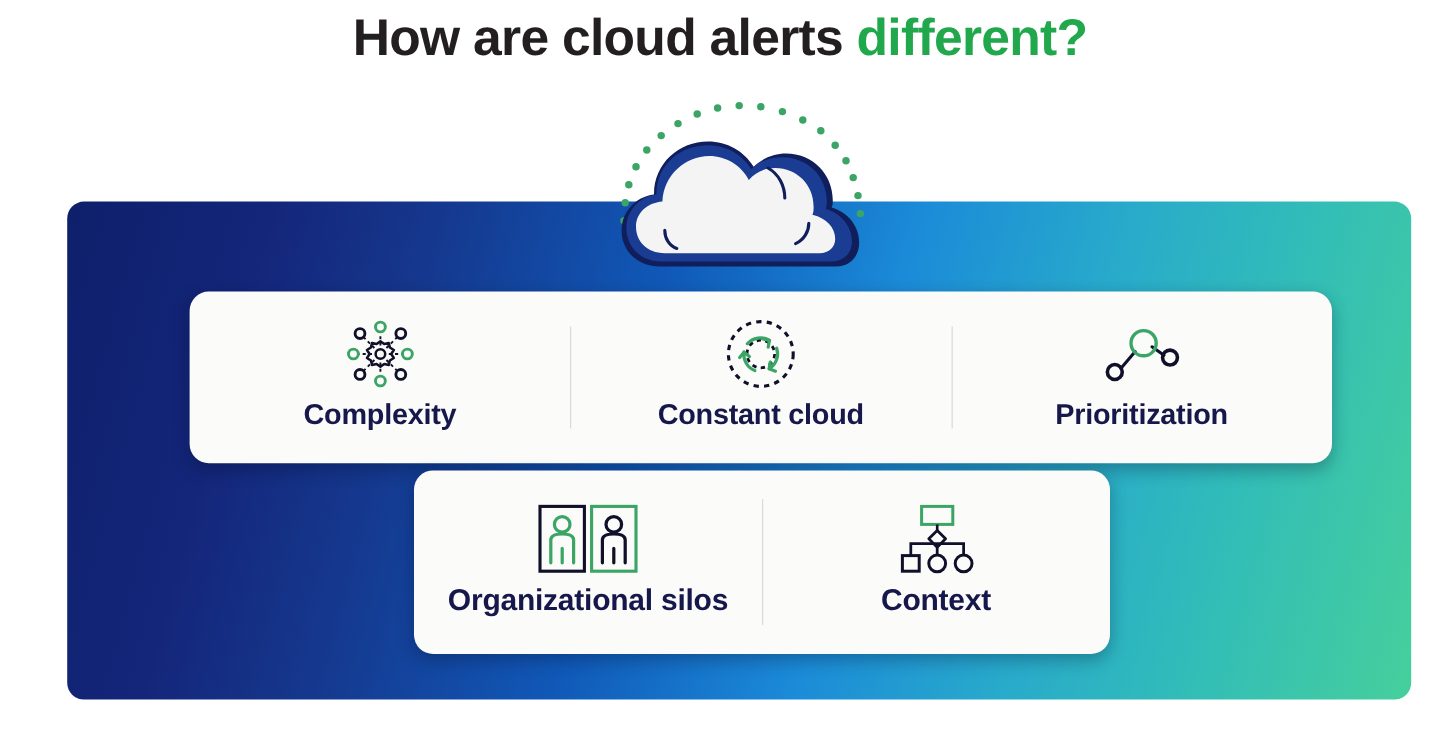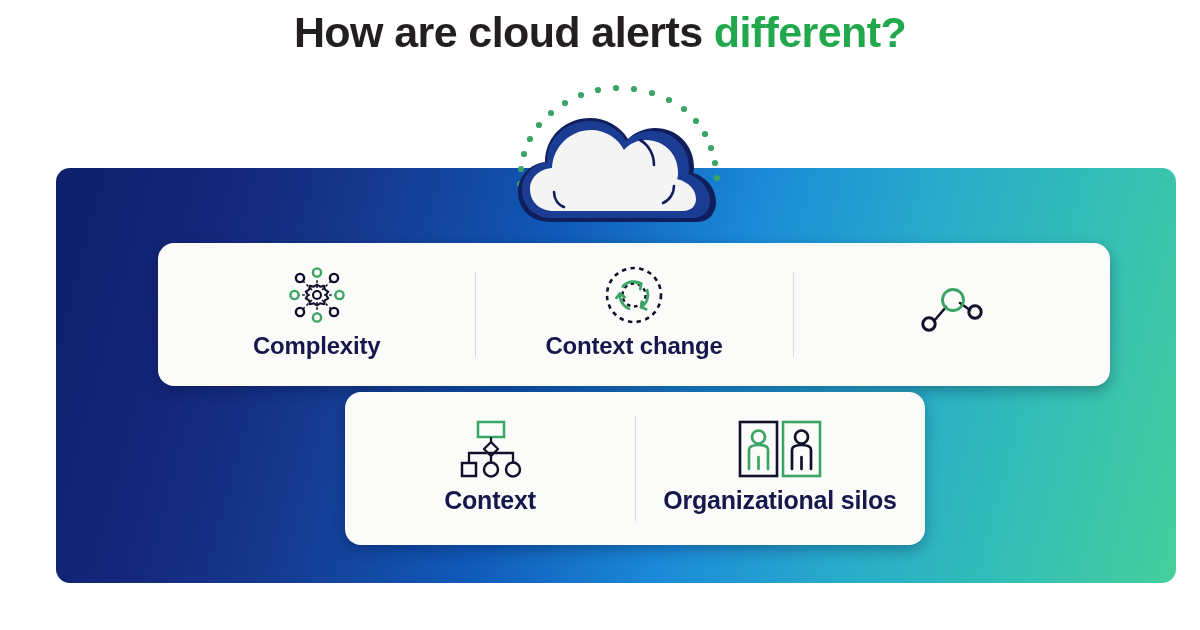--- a/index.html
+++ b/index.html
@@ -206,70 +206,71 @@
           <g stroke="#3aa564" stroke-width="2.7" fill="none" stroke-linecap="round">
             <path d="M19.8 22.5 A14.5 14.5 0 0 1 38.2 19.6"></path>
             <path d="M44.2 26.2 A14.5 14.5 0 0 1 38.0 43.3"></path>
             <path d="M26.0 44.8 A14.5 14.5 0 0 1 17.0 29.5"></path>
           </g>
           <path d="M38.2 19.6 l-5.6 -1.2 M38.2 19.6 l-1.0 5.6" stroke="#3aa564" stroke-width="2.7" stroke-linecap="round" fill="none"></path>
           <path d="M38.0 43.3 l0.9 -5.6 M38.0 43.3 l5.2 2.0" stroke="#3aa564" stroke-width="2.7" stroke-linecap="round" fill="none"></path>
           <path d="M17.0 29.5 l4.5 3.6 M17.0 29.5 l-3.6 4.4" stroke="#3aa564" stroke-width="2.7" stroke-linecap="round" fill="none"></path>
         </svg>
       </div>
-      <div class="cell-label">Context change</div>
+      <div class="cell-label">Constant cloud</div>
     </div>
 
     <div class="cell">
       <div class="icon-box">
         <svg width="66" height="52" viewBox="0 0 66 52" fill="none" xmlns="http://www.w3.org/2000/svg">
           <line x1="16" y1="38" x2="28" y2="24" stroke="#10102a" stroke-width="2.6" stroke-linecap="round"></line>
           <line x1="42" y1="20" x2="52" y2="27" stroke="#10102a" stroke-width="2.6" stroke-linecap="round"></line>
           <circle cx="35" cy="17" r="10.5" fill="none" stroke="#3aa564" stroke-width="2.8"></circle>
           <circle cx="11" cy="41" r="6.2" fill="none" stroke="#10102a" stroke-width="3.0"></circle>
           <circle cx="57" cy="29" r="6.2" fill="none" stroke="#10102a" stroke-width="3.0"></circle>
         </svg>
       </div>
+      <div class="cell-label">Prioritization</div>
     </div>
 
   </div>
 
   <div class="card card-bottom">
+
+    <div class="cell">
+      <div class="icon-box">
+        <svg width="86" height="60" viewBox="0 0 86 60" fill="none" xmlns="http://www.w3.org/2000/svg">
+          <rect x="3" y="3" width="37" height="54" fill="none" stroke="#10102a" stroke-width="2.6"></rect>
+          <g stroke="#3aa564" stroke-width="2.7" fill="none" stroke-linecap="round" stroke-linejoin="round">
+            <circle cx="21.5" cy="18" r="6.5"></circle>
+            <path d="M12 50 L12 31 C12 27.5 15 26 21.5 26 C28 26 31 27.5 31 31 L31 50"></path>
+            <line x1="21.5" y1="38" x2="21.5" y2="50"></line>
+          </g>
+          <rect x="46" y="3" width="37" height="54" fill="none" stroke="#3aa564" stroke-width="2.6"></rect>
+          <g stroke="#10102a" stroke-width="2.7" fill="none" stroke-linecap="round" stroke-linejoin="round">
+            <circle cx="64.5" cy="18" r="6.5"></circle>
+            <path d="M55 50 L55 31 C55 27.5 58 26 64.5 26 C71 26 74 27.5 74 31 L74 50"></path>
+            <line x1="64.5" y1="38" x2="64.5" y2="50"></line>
+          </g>
+        </svg>
+      </div>
+      <div class="cell-label">Organizational silos</div>
+    </div>
 
     <div class="cell">
       <div class="icon-box">
         <svg width="66" height="60" viewBox="0 0 66 60" fill="none" xmlns="http://www.w3.org/2000/svg">
           <rect x="21" y="3" width="26" height="15" fill="none" stroke="#3aa564" stroke-width="2.5"></rect>
           <line x1="34" y1="18" x2="34" y2="23" stroke="#10102a" stroke-width="2.2"></line>
           <path d="M34 23 l7 7 -7 7 -7 -7 Z" fill="none" stroke="#10102a" stroke-width="2.3" stroke-linejoin="round"></path>
           <path d="M12 44 L12 34 L56 34 L56 44" fill="none" stroke="#10102a" stroke-width="2.3"></path>
           <line x1="34" y1="37" x2="34" y2="44" stroke="#10102a" stroke-width="2.3"></line>
           <rect x="5" y="44" width="14" height="13" fill="none" stroke="#10102a" stroke-width="2.5"></rect>
           <circle cx="34" cy="50.5" r="7" fill="none" stroke="#10102a" stroke-width="2.5"></circle>
           <circle cx="56" cy="50.5" r="7" fill="none" stroke="#10102a" stroke-width="2.5"></circle>
         </svg>
       </div>
       <div class="cell-label">Context</div>
     </div>
 
-    <div class="cell">
-      <div class="icon-box">
-        <svg width="86" height="60" viewBox="0 0 86 60" fill="none" xmlns="http://www.w3.org/2000/svg">
-          <rect x="3" y="3" width="37" height="54" fill="none" stroke="#10102a" stroke-width="2.6"></rect>
-          <g stroke="#3aa564" stroke-width="2.7" fill="none" stroke-linecap="round" stroke-linejoin="round">
-            <circle cx="21.5" cy="18" r="6.5"></circle>
-            <path d="M12 50 L12 31 C12 27.5 15 26 21.5 26 C28 26 31 27.5 31 31 L31 50"></path>
-            <line x1="21.5" y1="38" x2="21.5" y2="50"></line>
-          </g>
-          <rect x="46" y="3" width="37" height="54" fill="none" stroke="#3aa564" stroke-width="2.6"></rect>
-          <g stroke="#10102a" stroke-width="2.7" fill="none" stroke-linecap="round" stroke-linejoin="round">
-            <circle cx="64.5" cy="18" r="6.5"></circle>
-            <path d="M55 50 L55 31 C55 27.5 58 26 64.5 26 C71 26 74 27.5 74 31 L74 50"></path>
-            <line x1="64.5" y1="38" x2="64.5" y2="50"></line>
-          </g>
-        </svg>
-      </div>
-      <div class="cell-label">Organizational silos</div>
-    </div>
-
   </div>
 
 </div>
 
 </body></html>

